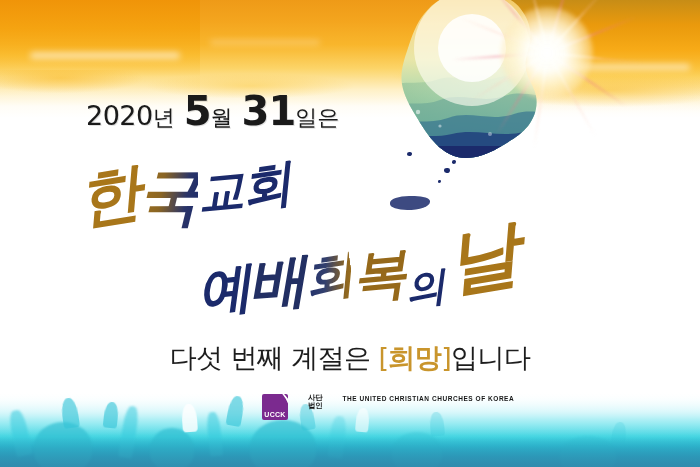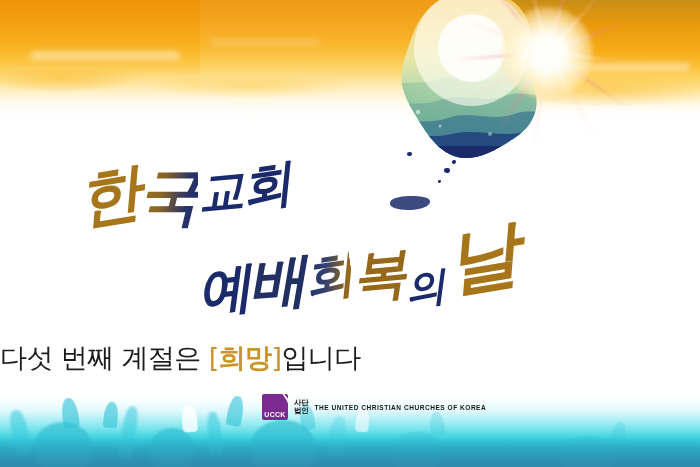--- a/index.html
+++ b/index.html
@@ -152,20 +152,21 @@
             -webkit-background-clip:text; background-clip:text; color:transparent;}
 
   
   .ink-speck{position:absolute;background:#1b2a6b;border-radius:50% 40% 60% 45%;}
 
   
   .subtitle{
     position:absolute;
     left:0; top:340px;
     width:700px;
+    text-align:center;
     font-size:27px;
     color:#1d1d1d;
     font-family:"DejaVu Sans","Liberation Sans",sans-serif;
     letter-spacing:-0.6px;
     white-space:nowrap;
   }
   .subtitle .hope{color:#c9952c;font-weight:700;}
   .subtitle .brk{color:#c9952c;font-weight:400;}
 
   
@@ -216,22 +217,22 @@
     background:rgba(255,255,255,0.82);
     border-radius:46% 46% 22% 22% / 58% 58% 16% 16%;
     filter:blur(0.7px);
   }
 
   
   .logo-block{
     position:absolute;
     left:262px; top:394px;
     display:flex;
-    align-items:center;
-    gap:6px;
+    align-items:flex-start;
+    gap:20px;
   }
   .logo-mark{
     position:relative;
     width:26px; height:26px;
     background:#7b2a8f;
     border-radius:2px;
     overflow:hidden;
     flex:0 0 auto;
   }
   .logo-mark .swoosh{
@@ -363,20 +364,23 @@
     <div class="sun-ray" style="transform:rotate(166deg);"></div>
     <div class="sun-ray pink" style="transform:rotate(196deg);"></div>
     <div class="sun-ray" style="transform:rotate(222deg);"></div>
     <div class="sun-ray pink" style="transform:rotate(248deg);"></div>
     <div class="sun-ray" style="transform:rotate(276deg);"></div>
     <div class="sun-ray pink" style="transform:rotate(304deg);"></div>
     <div class="sun-ray" style="transform:rotate(330deg);"></div>
     <div class="sun-core"></div>
   </div>
 
+  <div class="date-line">
+    <span class="yr">2020</span><span class="unit">년</span><span class="date-sp"></span><span class="big">5</span><span class="unit">월</span><span class="date-sp"></span><span class="big">31</span><span class="unit">일은</span>
+  </div>
 
   <div class="callig" id="callig-line1">
     <span class="ch c-gold" style="transform:rotate(-6deg) translateY(2px);">한</span><span class="ch c-mix" style="transform:rotate(3deg) translateY(6px);">국</span><span class="ch c-navy" style="font-size:46px;transform:rotate(-2deg) translateY(-2px);">교</span><span class="ch c-navy" style="font-size:50px;transform:rotate(-5deg) translateY(-4px);">회</span>
   </div>
 
   <div class="callig" id="callig-line2">
     <span class="ch c-navy" style="font-size:54px;transform:rotate(-4deg) translateY(8px);">예</span><span class="ch c-navy2" style="font-size:58px;transform:rotate(-2deg) translateY(4px);">배</span><span class="ch c-mix2" style="font-size:50px;transform:rotate(-6deg) translateY(-2px);">회</span><span class="ch c-gold2" style="font-size:54px;transform:rotate(-3deg) translateY(0px);">복</span><span class="ch c-navy" style="font-size:40px;transform:rotate(-4deg) translateY(10px);">의</span><span class="ch c-gold" style="font-size:72px;transform:rotate(-7deg) translateY(-6px);margin-left:6px;">날</span>
   </div>
 
   <div class="subtitle">

